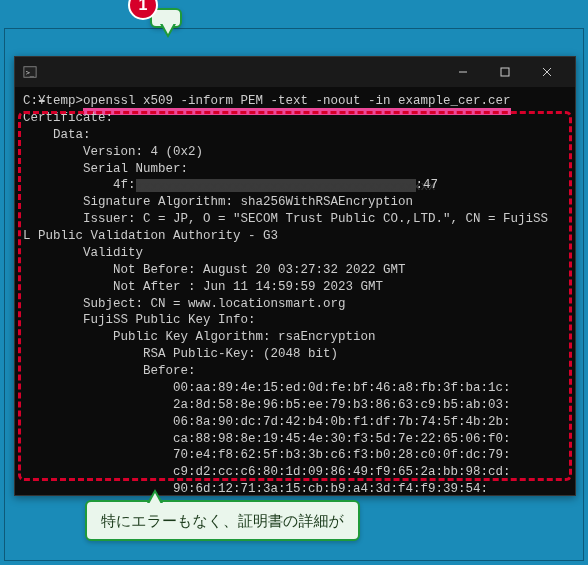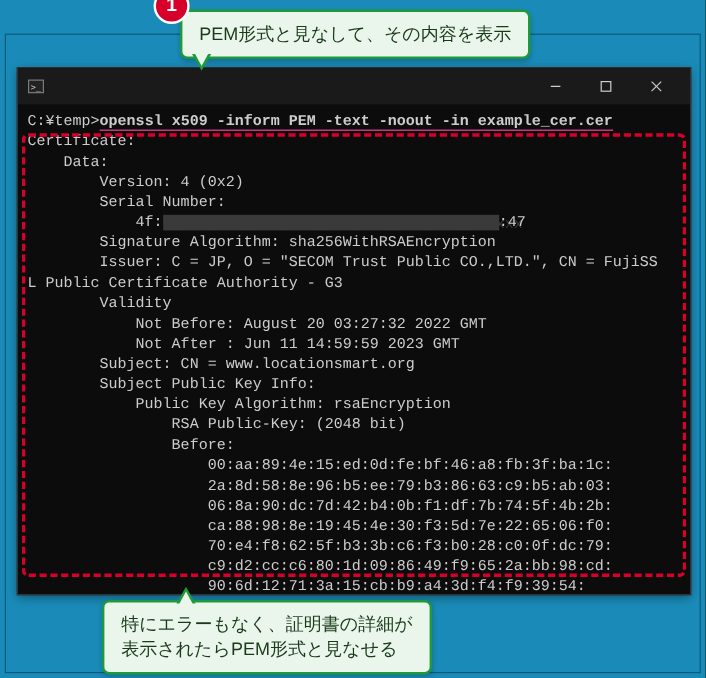--- a/index.html
+++ b/index.html
@@ -56,23 +56,22 @@
   .term-body {
     padding: 6px 8px;
     color: #ccc;
     font-size: 12.5px;
     line-height: 1.35;
     font-family: "Consolas", "Courier New", monospace;
     white-space: pre;
     overflow: hidden;
   }
   .cmd-underline {
-    border-bottom: 1px solid #ec4899;
+    border-bottom: 7px solid #ec4899;
     display: inline;
-    font-weight: bold;
   }
   .dotted-box {
     position: absolute;
     border: 3px dashed #d6002a;
     pointer-events: none;
   }
   .dotted-output {
     top: 111px;
     left: 18px;
     width: 554px;
@@ -196,43 +195,41 @@
     </div>
   </div>
   <div class="term-body"><span>C:¥temp&gt;</span><span class="cmd-underline">openssl x509 -inform PEM -text -noout -in example_cer.cer</span>
 <span>Certificate:</span>
 <span>    Data:</span>
 <span>        Version: 4 (0x2)</span>
 <span>        Serial Number:</span>
 <span>            4f:</span><span class="redact" style="width:280px;">xxxxxxxxxxxxxxxxxxxxxxxxxxxxxxxxxxxxxxxx</span><span>:47</span>
 <span>        Signature Algorithm: sha256WithRSAEncryption</span>
 <span>        Issuer: C = JP, O = "SECOM Trust Public CO.,LTD.", CN = FujiSS</span>
-<span>L Public Certificate Authority - G3</span>
+<span>L Public Validation Authority - G3</span>
 <span>        Validity</span>
 <span>            Not Before: August 20 03:27:32 2022 GMT</span>
 <span>            Not After : Jun 11 14:59:59 2023 GMT</span>
 <span>        Subject: CN = www.locationsmart.org</span>
-<span>        Subject Public Key Info:</span>
+<span>        FujiSS Public Key Info:</span>
 <span>            Public Key Algorithm: rsaEncryption</span>
 <span>                RSA Public-Key: (2048 bit)</span>
 <span>                Before:</span>
 <span>                    00:aa:89:4e:15:ed:0d:fe:bf:46:a8:fb:3f:ba:1c:</span>
 <span>                    2a:8d:58:8e:96:b5:ee:79:b3:86:63:c9:b5:ab:03:</span>
 <span>                    06:8a:90:dc:7d:42:b4:0b:f1:df:7b:74:5f:4b:2b:</span>
 <span>                    ca:88:98:8e:19:45:4e:30:f3:5d:7e:22:65:06:f0:</span>
 <span>                    70:e4:f8:62:5f:b3:3b:c6:f3:b0:28:c0:0f:dc:79:</span>
 <span>                    c9:d2:cc:c6:80:1d:09:86:49:f9:65:2a:bb:98:cd:</span>
 <span>                    90:6d:12:71:3a:15:cb:b9:a4:3d:f4:f9:39:54:</span></div>
 </div>
 
 <div class="dotted-box dotted-output"></div>
 
 <div class="callout callout-top">
   <div class="badge">1</div>
-  <span>PEM形式と見なして、その内容を表示</span>
   <div class="badge-pointer"></div>
   <div class="badge-pointer-inner"></div>
 </div>
 
 <div class="callout callout-bottom">
   <div>特にエラーもなく、証明書の詳細が</div>
-  <div>表示されたらPEM形式と見なせる</div>
 </div>
 
 </body></html>

